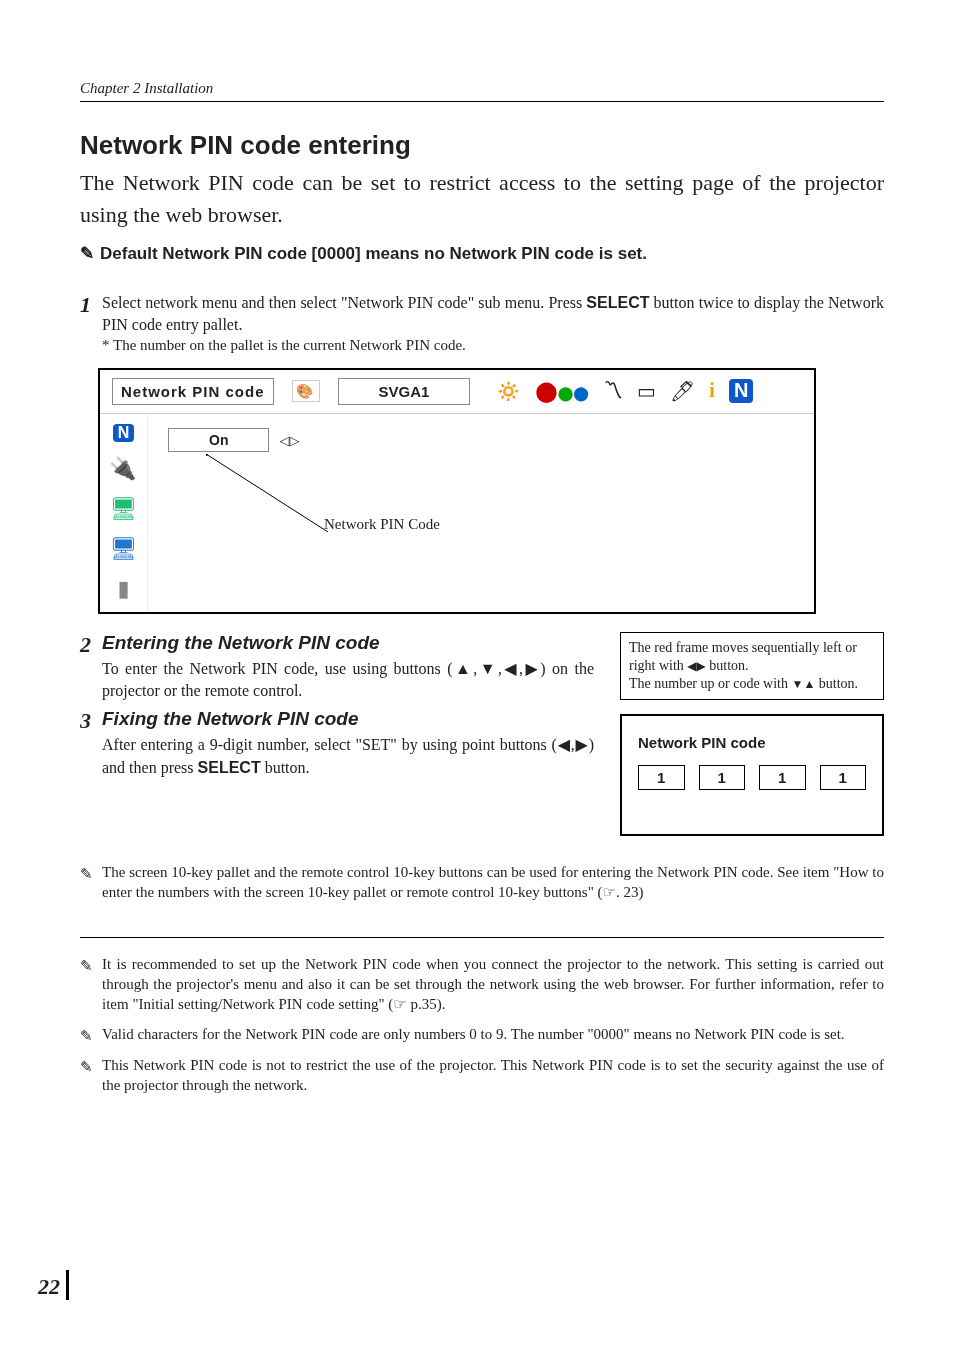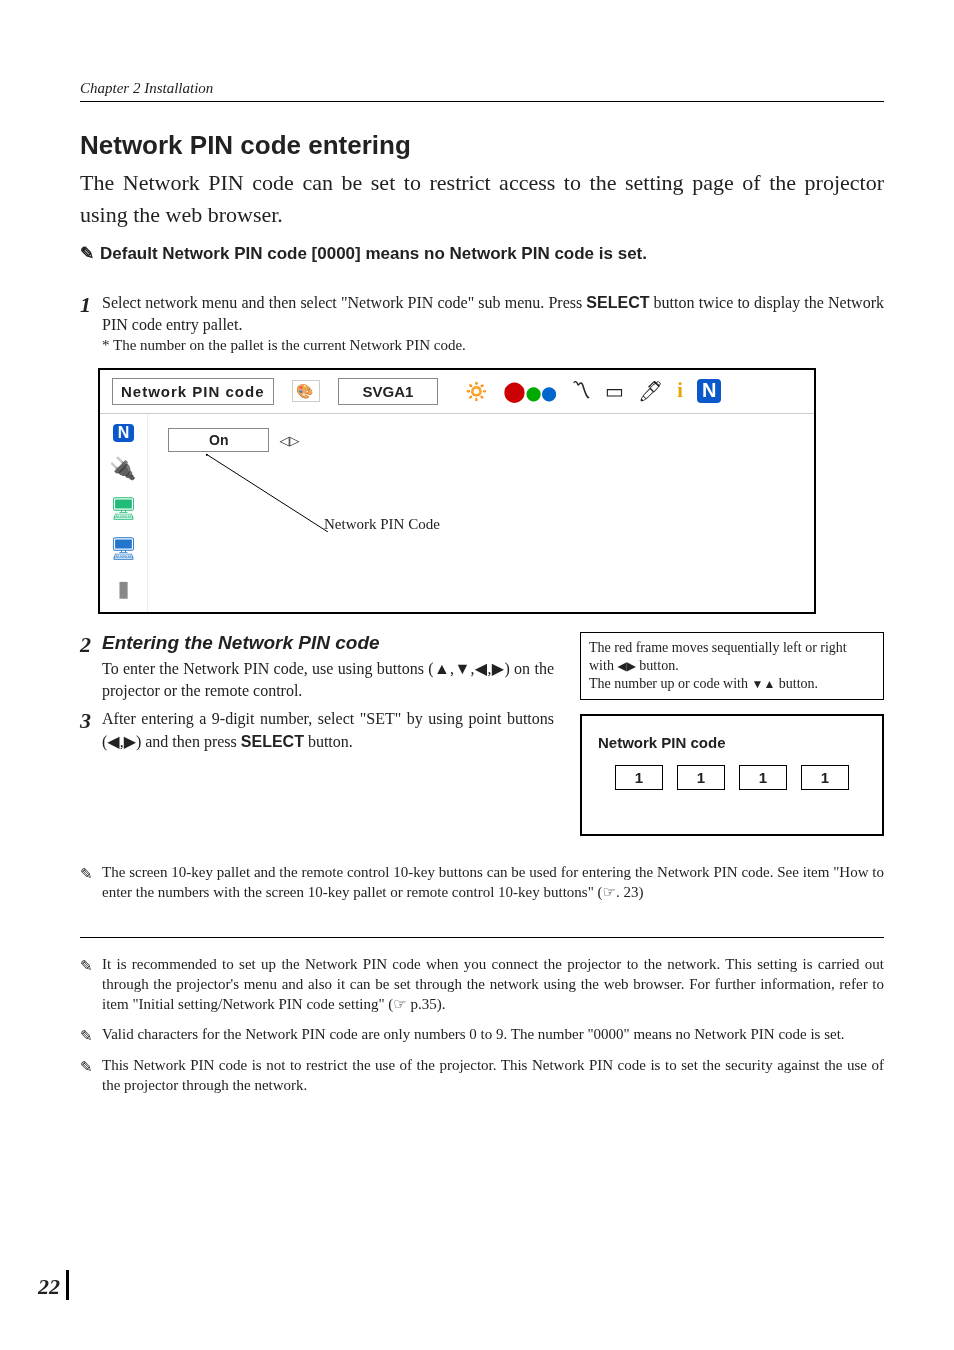--- a/index.html
+++ b/index.html
@@ -13,34 +13,34 @@
   .step { position: relative; padding-left: 22px; margin-bottom: 6px; }
   .step-num { position: absolute; left: 0; top: 0; font-style: italic; font-family: Georgia, serif; font-size: 22px; font-weight: 700; }
   .step-title { font-family: "Helvetica Neue", Arial, sans-serif; font-style: italic; font-weight: 700; font-size: 19px; }
   .step-body { font-size: 16px; line-height: 1.4; text-align: justify; margin-top: 4px; }
   .footnote-star { font-size: 15px; }
   .osd-box { border: 2px solid #000; margin: 14px 0 18px 18px; width: 718px; }
   .osd-header { display:flex; align-items:center; padding:8px 12px; border-bottom:1px solid #ccc; }
   .osd-header .label { border:1px solid #888; padding:4px 8px; font-family: Arial, sans-serif; font-weight:700; letter-spacing:1px; font-size:15px; }
   .osd-header .gap { width:18px; }
   .osd-header .small-ico { width:28px; height:22px; border:1px solid #ccc; display:flex; align-items:center; justify-content:center; font-size:14px; }
-  .osd-header .svga { border:1px solid #888; padding:4px 24px; font-family: Arial; font-weight:700; font-size:15px; margin-left:18px; }
+  .osd-header .svga { border:1px solid #888; padding:4px 40px; font-family: Arial; font-weight:700; font-size:15px; margin-left:18px; }
   .osd-header .tool-row { display:flex; gap:14px; margin-left:26px; }
   .tool-row span { font-size:20px; }
   .osd-body { display:flex; }
   .osd-side { width:48px; border-right:1px solid #eee; padding:10px 0; display:flex; flex-direction:column; align-items:center; gap:14px; }
   .osd-side span { font-size:22px; }
   .osd-main { padding:14px 20px; position:relative; flex:1; }
   .on-box { border:1px solid #888; padding:3px 40px; font-family: Arial; font-weight:700; font-size:14px; display:inline-block; }
   .arrows-lr { display:inline-block; margin-left:6px; font-size:13px; }
   .leader-label { position:absolute; top:102px; left:176px; font-size:15px; }
   .leader-line { position:absolute; top:40px; left:58px; width:122px; height:78px; }
   .two-col { display:flex; gap:18px; align-items:flex-start; }
   .left-col { flex: 1 1 auto; }
-  .right-col { width: 304px; flex: 0 0 auto; margin-left: 8px; }
+  .right-col { width: 264px; flex: 0 0 auto; margin-left: 8px; }
   .hint-box { border:1px solid #000; padding:6px 8px; font-size:14px; line-height:1.3; margin-bottom:14px; }
   .hint-box .tri { font-size:12px; }
   .pin-box { border:2px solid #000; padding:18px 16px 22px 16px; }
   .pin-title { font-family: Arial; font-weight:700; font-size:15px; margin-bottom:14px; }
   .pin-digits { display:flex; gap:14px; justify-content:center; margin-bottom:22px; }
   .pin-digit { border:1px solid #000; width:48px; text-align:center; padding:3px 0; font-family: Arial; font-weight:700; font-size:15px; }
   .pin-btns { display:flex; justify-content:space-around; }
   .pin-btn { border:1px solid #000; width:92px; text-align:center; padding:3px 0; font-family: Arial; font-size:15px; }
   .notes-block { margin-top:26px; font-size:15px; line-height:1.35; }
   .note-row { position:relative; padding-left:22px; margin-bottom:10px; text-align:justify; }
@@ -110,20 +110,21 @@
 
   <div class="two-col">
     <div class="left-col">
       <div class="step">
         <div class="step-num">2</div>
         <div class="step-title">Entering the Network PIN code</div>
         <p class="step-body">To enter the Network PIN code, use using buttons (▲,▼,◀,▶) on the  projector or the remote control.</p>
       </div>
       <div class="step" style="margin-top:6px;">
         <div class="step-num">3</div>
+        <div class="step-title">Fixing the Network PIN code</div>
         <p class="step-body">
           <span>After entering a 9-digit number, select "SET" by using point buttons (◀,▶) and then press </span><b class="sans">SELECT</b><span> button.</span>
         </p>
       </div>
     </div>
     <div class="right-col">
       <div class="hint-box">
         <div>
           <span>The red frame moves sequentially left or right with</span>
           <span class="tri">◀</span><span class="tri">▶</span>

